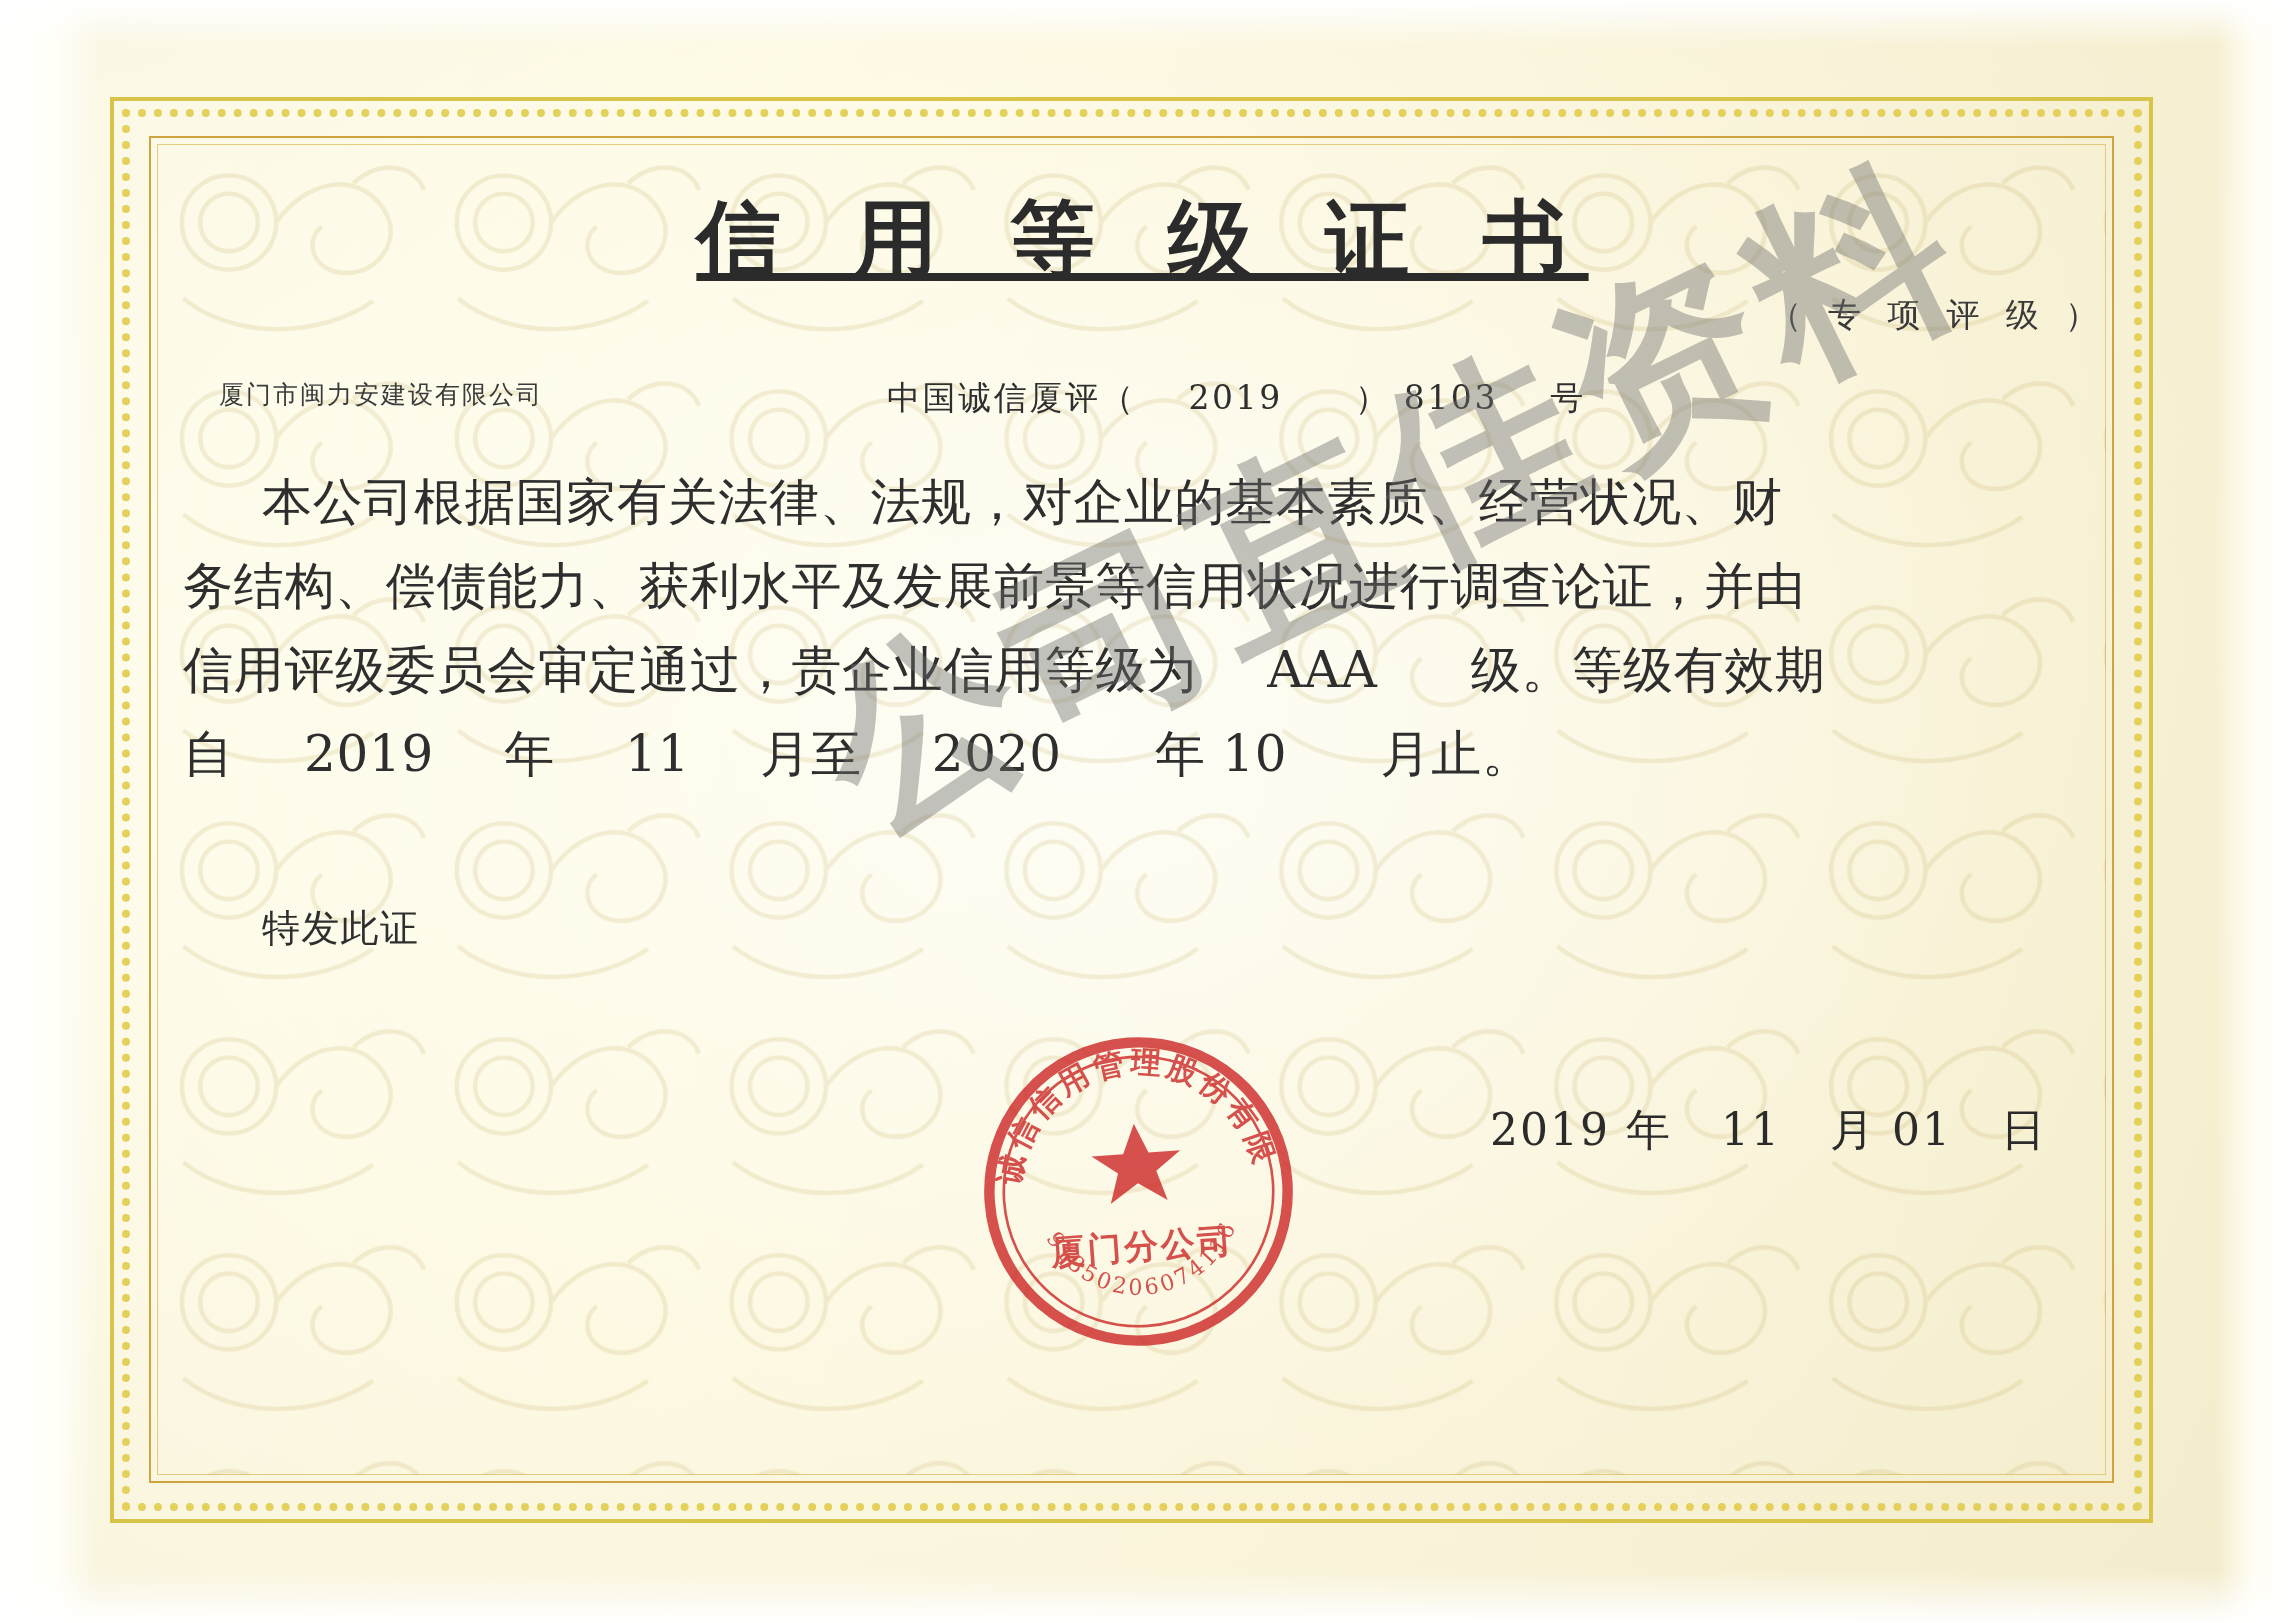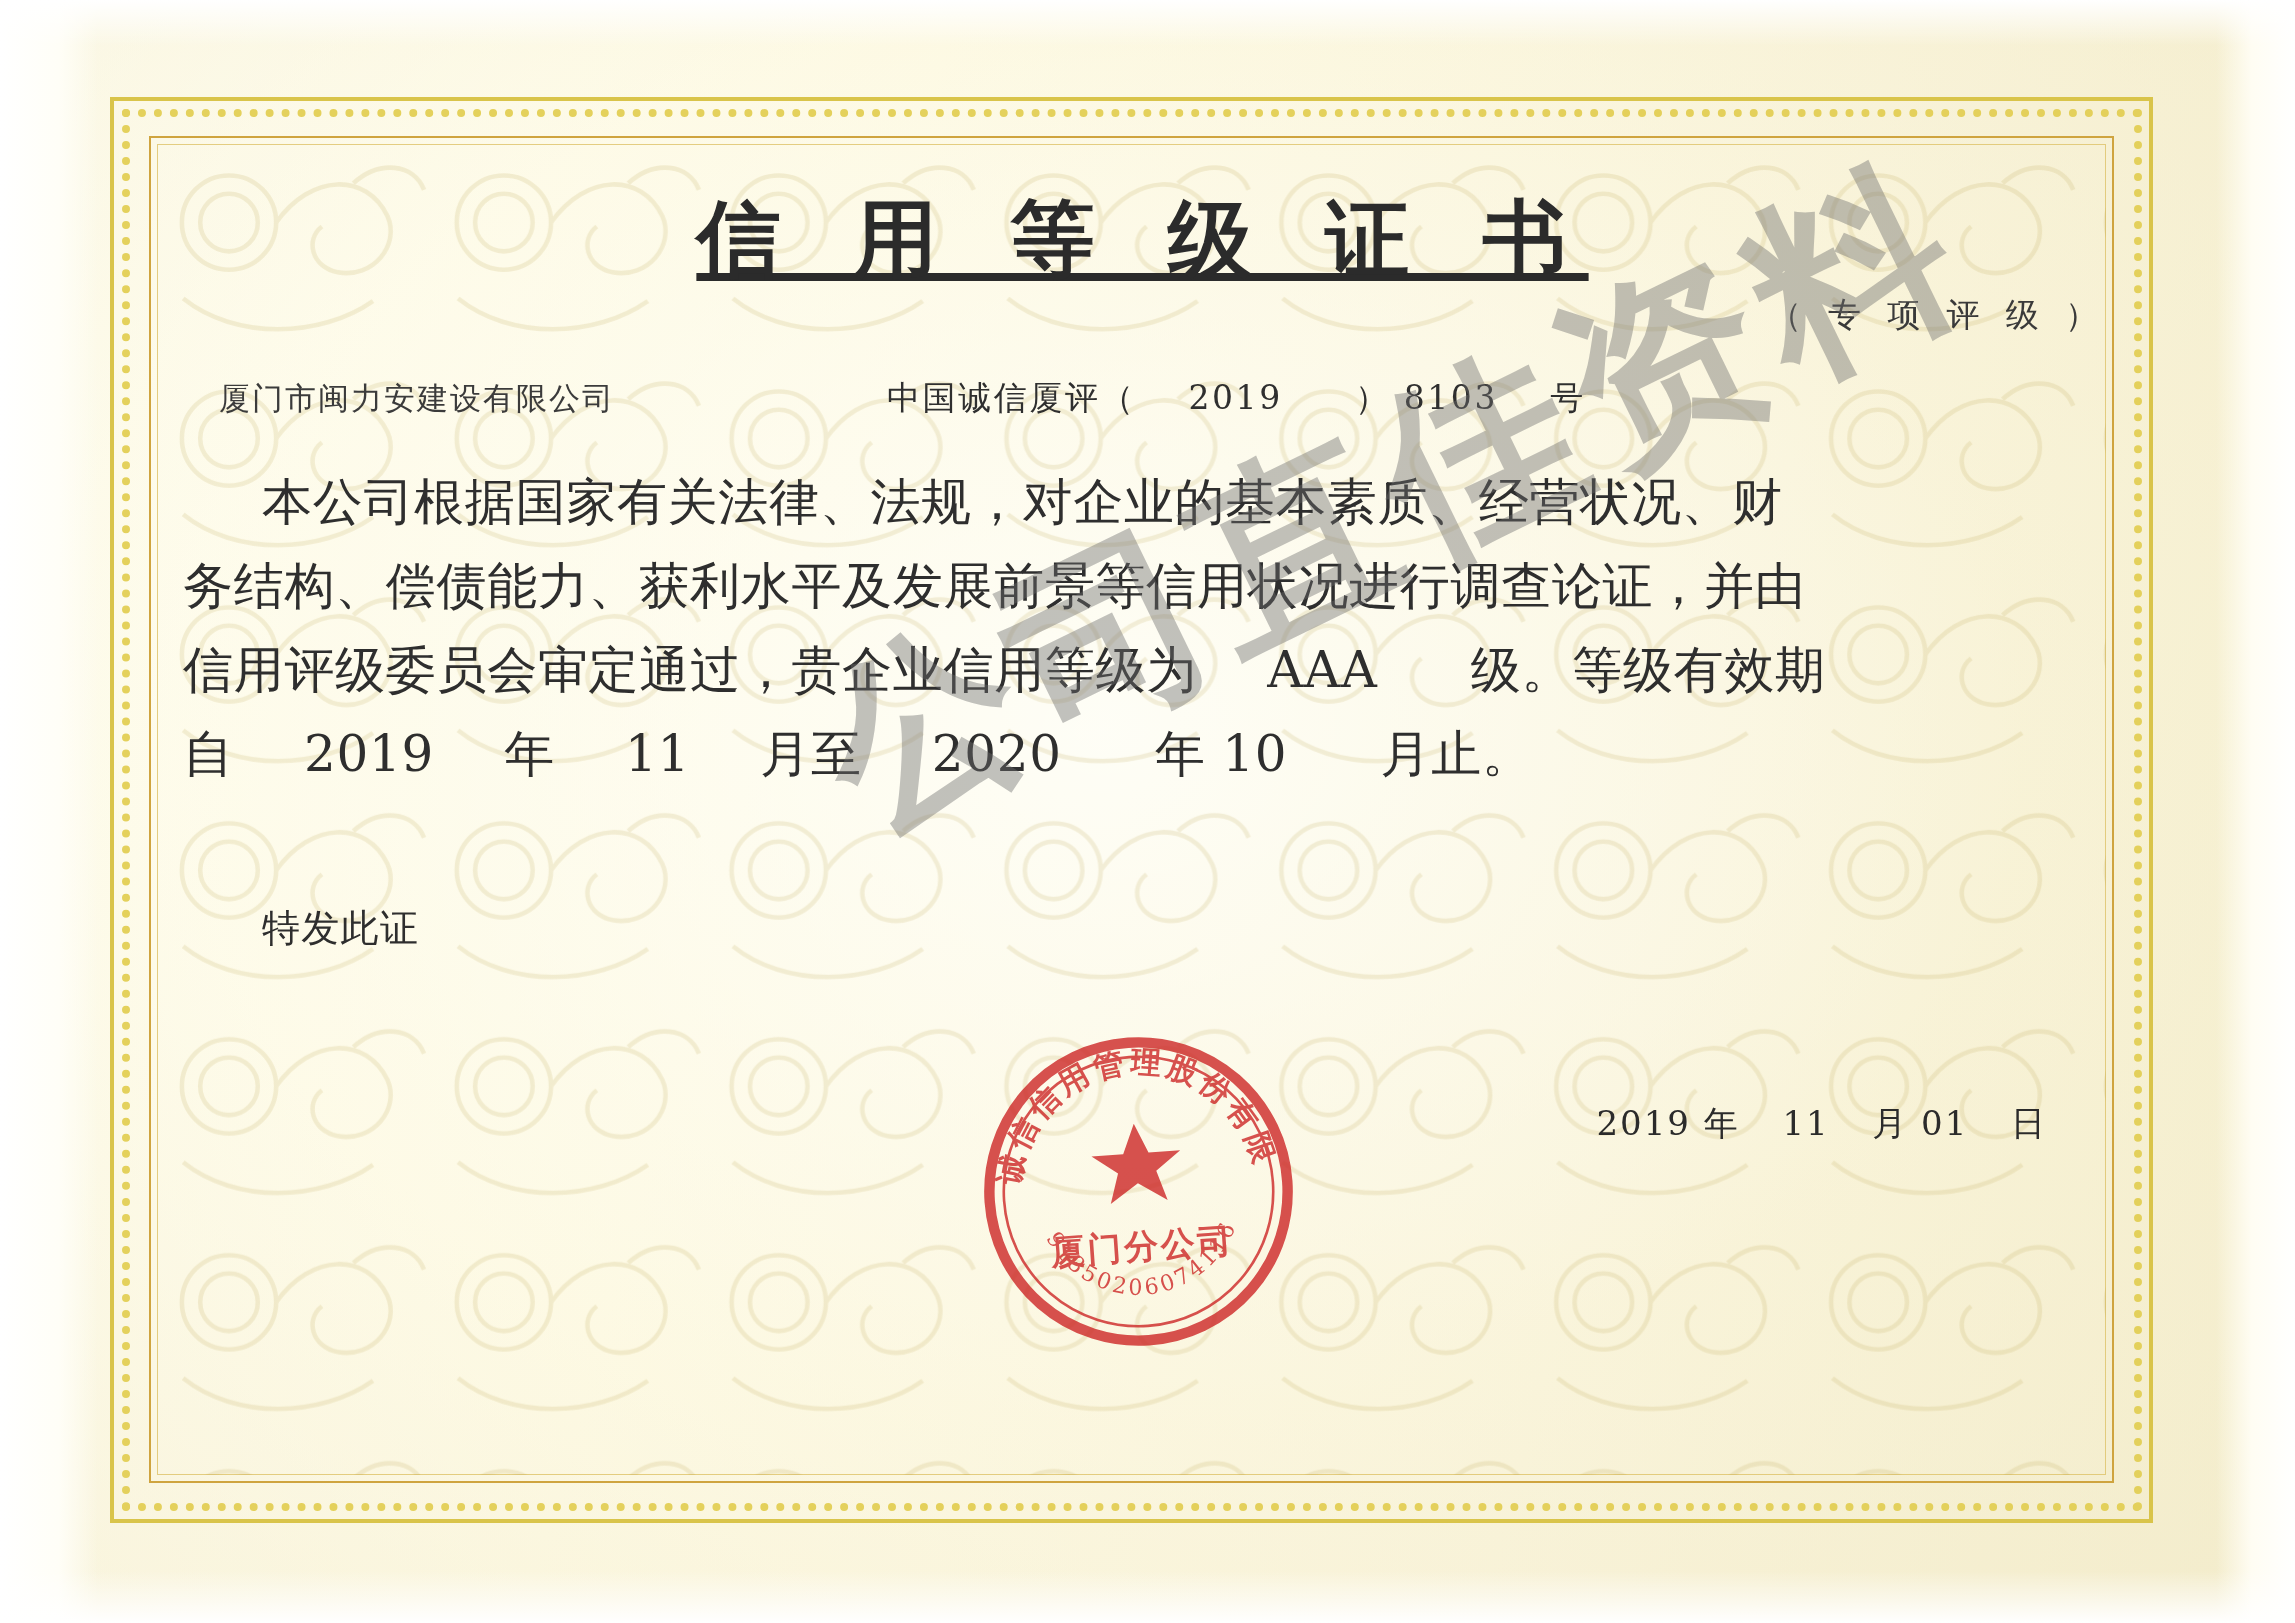--- a/index.html
+++ b/index.html
@@ -127,21 +127,21 @@
     letter-spacing: 7.9px;
     color: #3a3a3a;
     text-indent: 7.9px;
   }
 
   .company-name {
     position: absolute;
     left: 62px;
     top: 234px;
     font-family: "DejaVu Serif", serif;
-    font-size: 31px;
+    font-size: 25px;
     letter-spacing: 2px;
     color: #3b3b3b;
   }
 
   .doc-number {
     position: absolute;
     left: 730px;
     top: 232px;
     font-family: "DejaVu Serif", serif;
     font-size: 33px;
@@ -197,21 +197,21 @@
     font-size: 37px;
     letter-spacing: 1.3px;
     color: #2b2b2b;
     white-space: nowrap;
   }
   .issue-date {
     position: absolute;
     right: 59px;
     top: 957px;
     font-family: "DejaVu Serif", serif;
-    font-size: 34px;
+    font-size: 44px;
     letter-spacing: 2px;
     color: #2b2b2b;
     white-space: nowrap;
   }
   .issue-date .sp { display: inline-block; width: 17px; }
 
   
   .seal {
     position: absolute;
     left: 975px;

